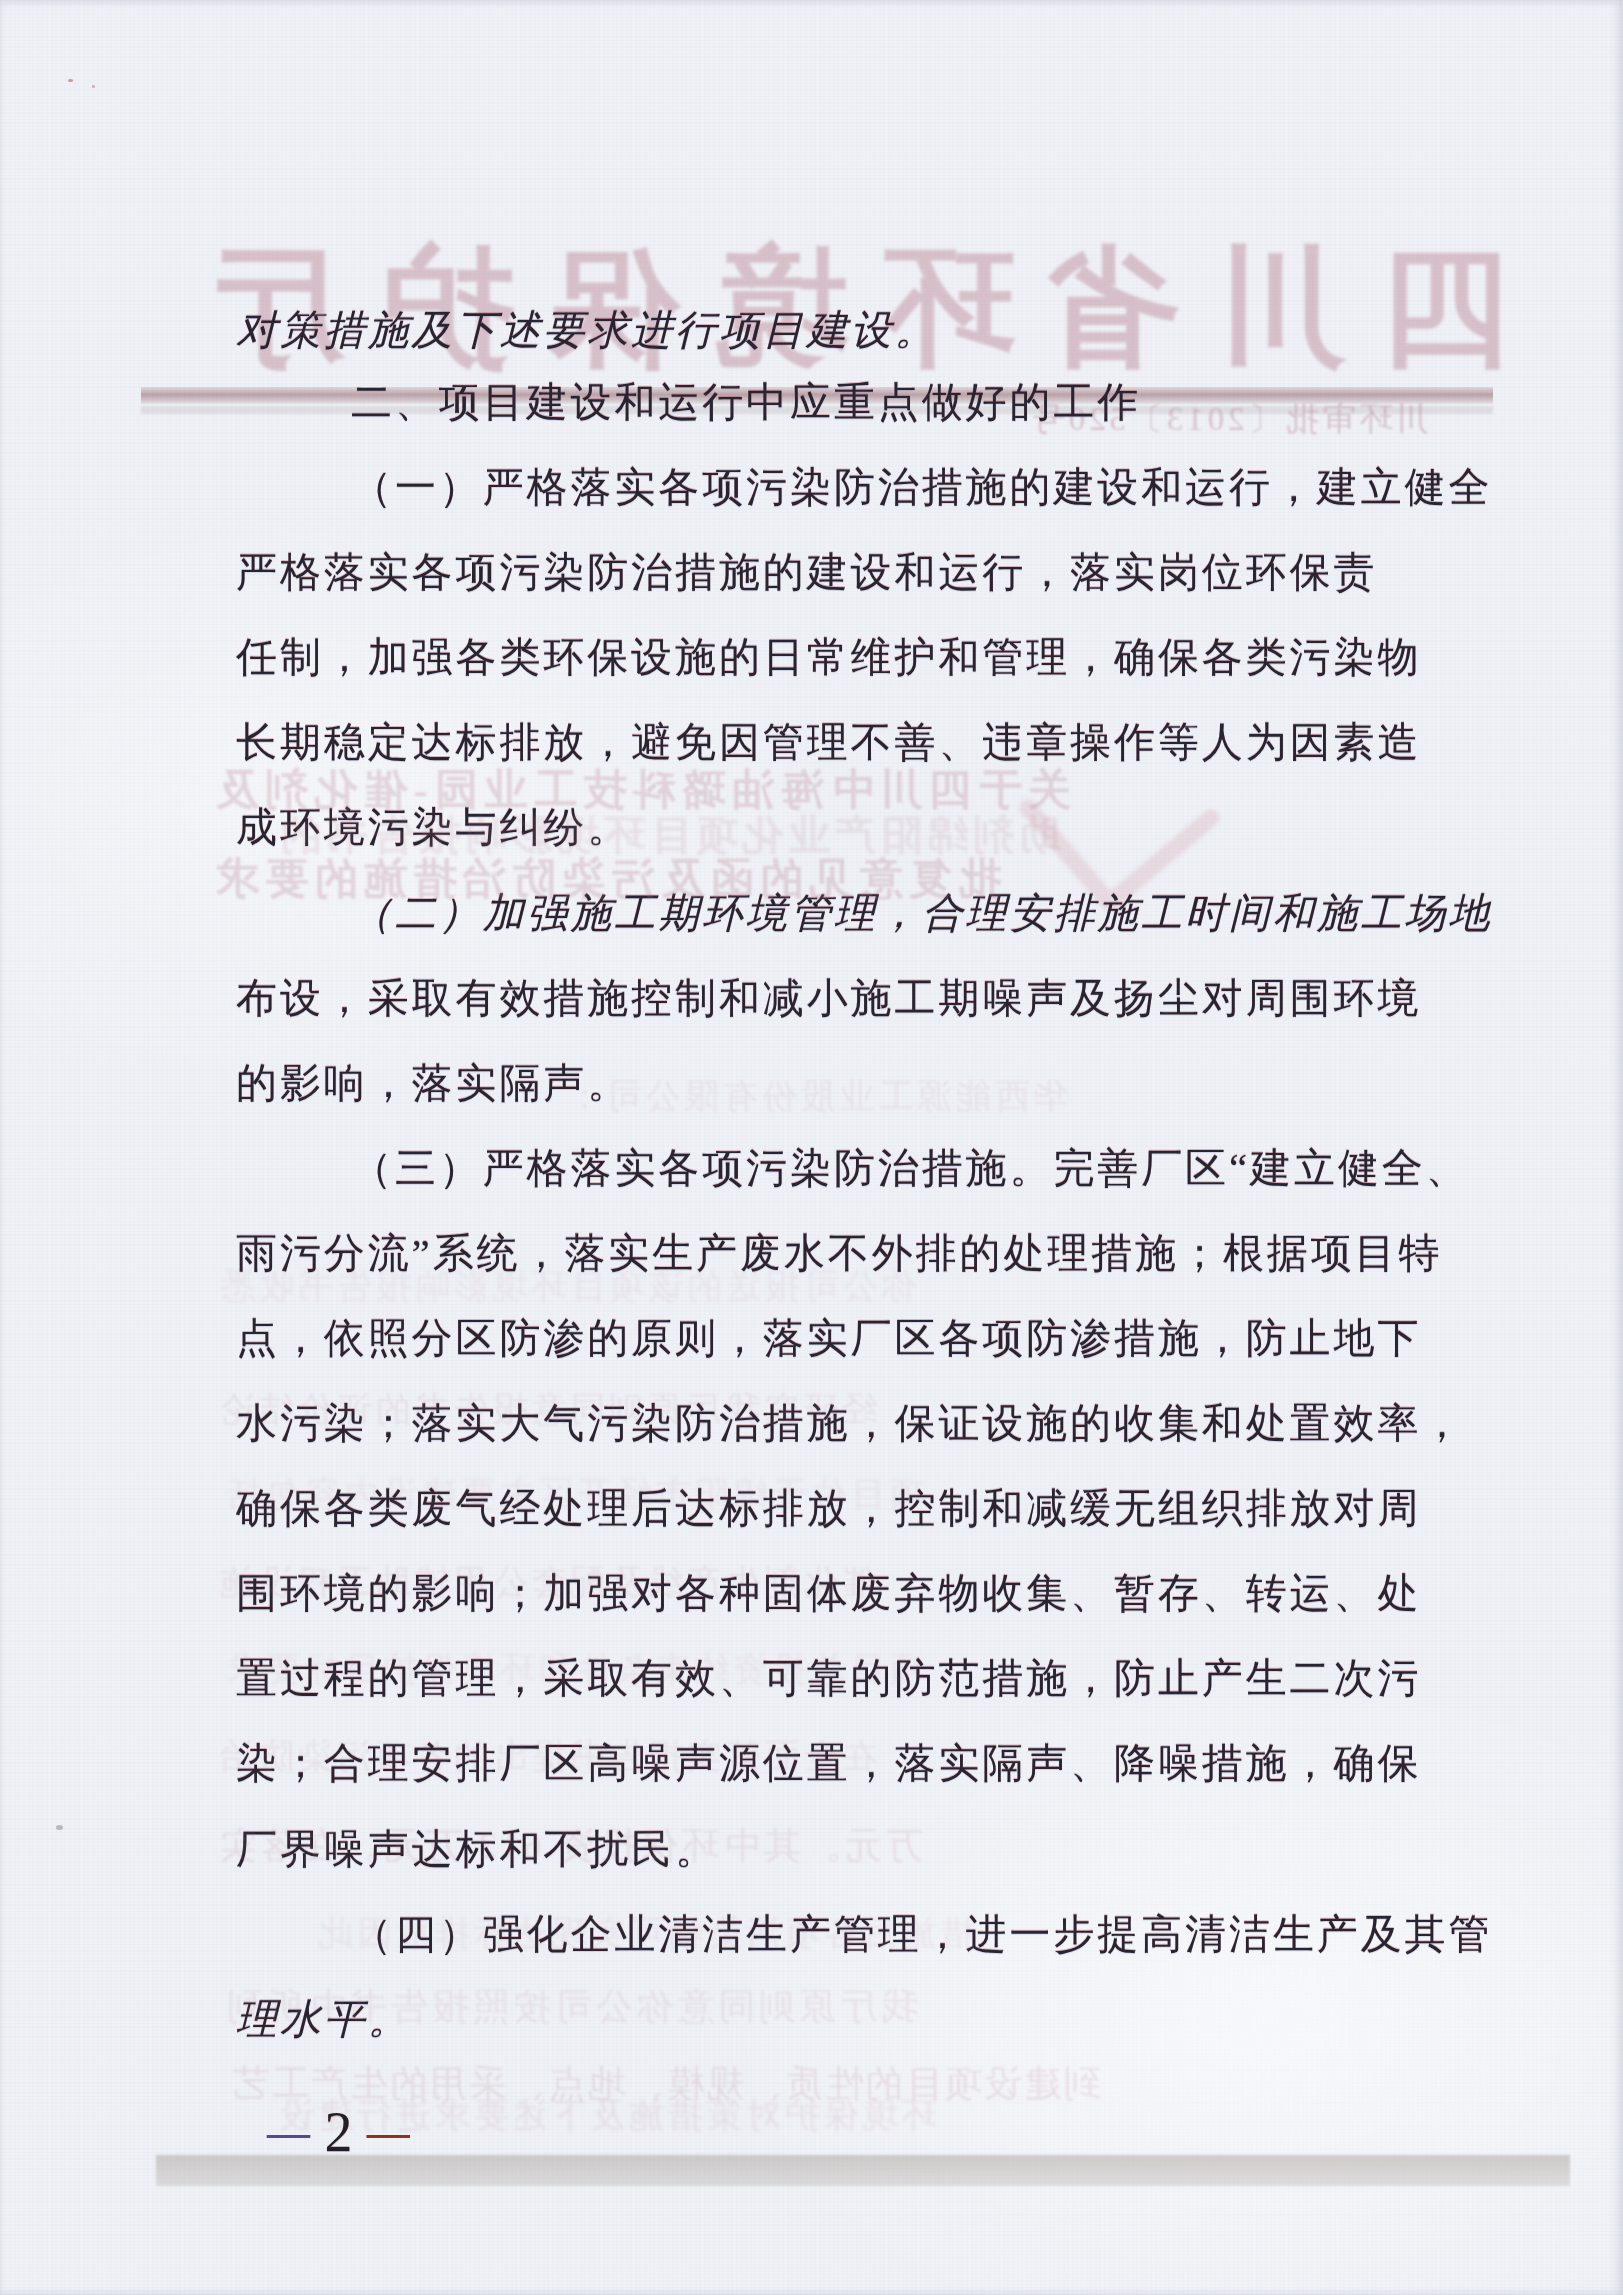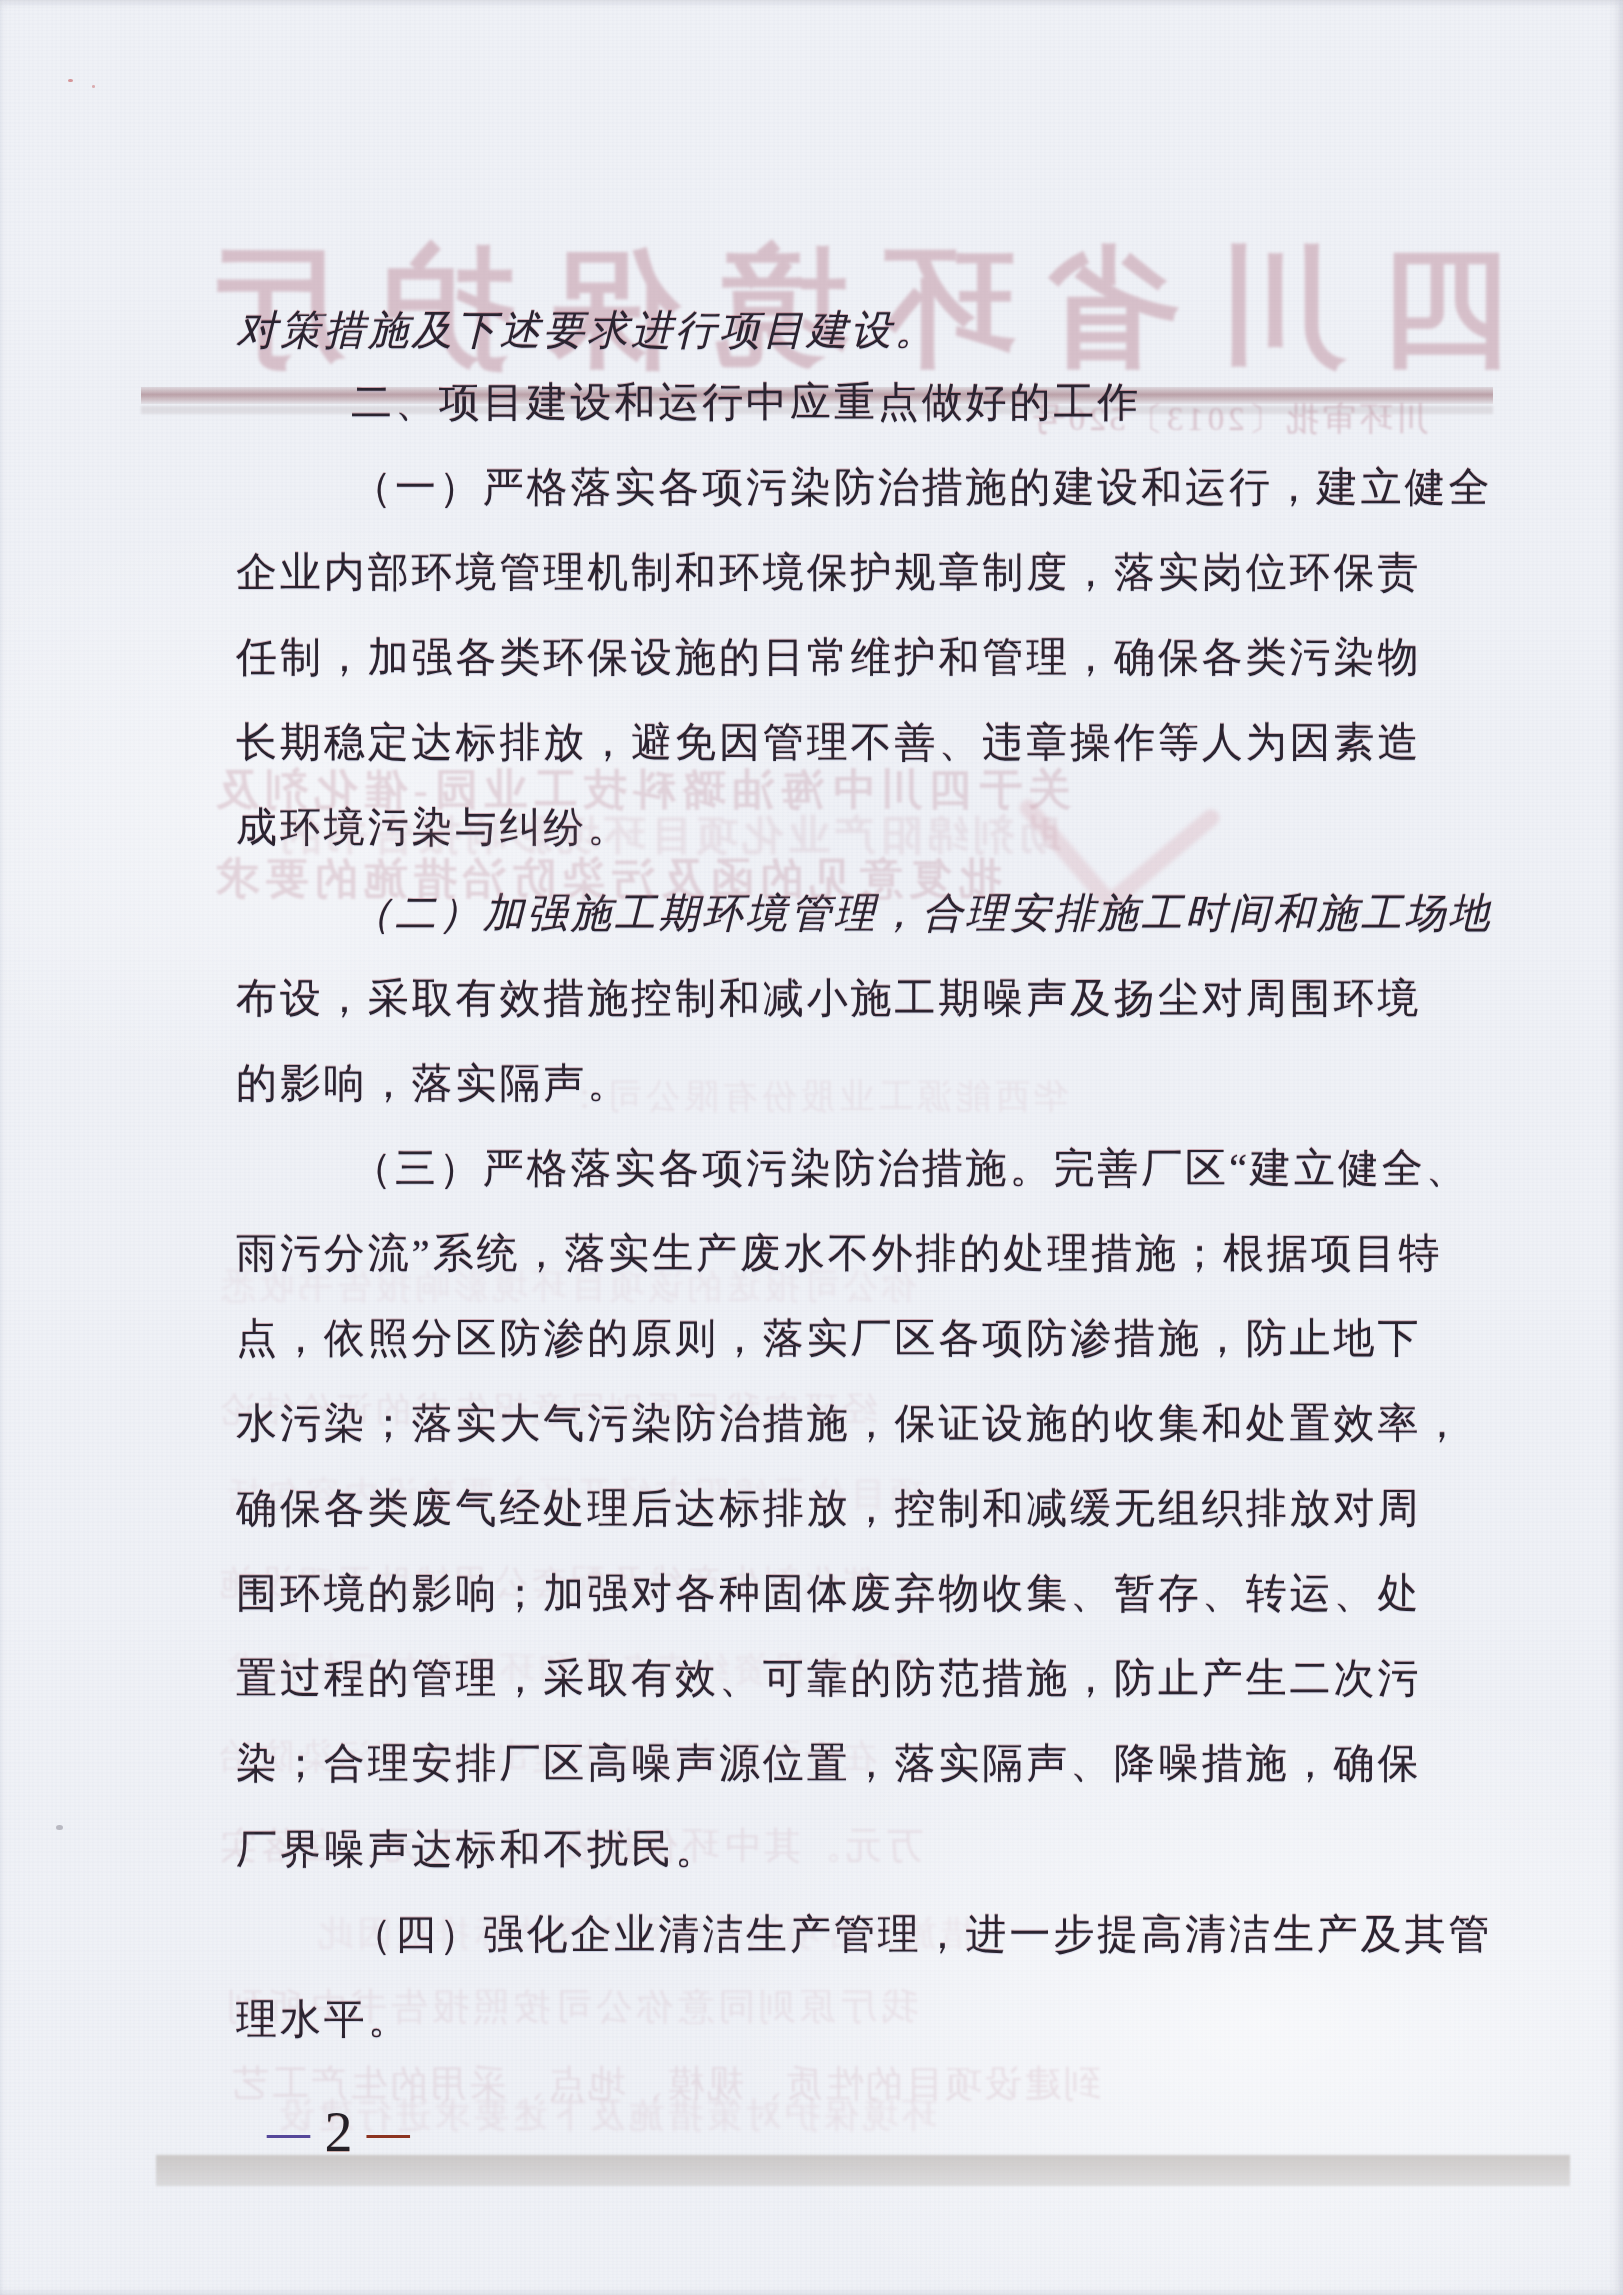--- a/index.html
+++ b/index.html
@@ -77,38 +77,38 @@
   <div class="st" id="st-docnum" style="left:1028px; top:397px; font-size:33px; letter-spacing:3.9px; opacity:.38; filter:blur(0.8px);">川环审批〔2013〕520号</div>
 
   <svg class="vmark" width="223" height="124" viewBox="0 0 340 190">
     <polyline points="30,20 155,165 310,35" fill="none" stroke="rgba(206,140,152,0.30)" stroke-width="26" stroke-linecap="round" stroke-linejoin="round" style="filter:blur(3px);"></polyline>
   </svg>
 
   <div id="text-layer">
       <div class="bline" style="top: 288px; font-style: italic;">对策措施及下述要求进行项目建设。</div>
       <div class="bline ind" style="top: 360px;">二、项目建设和运行中应重点做好的工作</div>
       <div class="bline ind" style="top: 445px;">（一）严格落实各项污染防治措施的建设和运行，建立健全</div>
-      <div class="bline" style="top: 530px;">企业内部环境管理机制和环境保护规章制度，落实岗位环保责</div>
+      <div class="bline" style="top: 530px;">严格落实各项污染防治措施的建设和运行，落实岗位环保责</div>
       <div class="bline" style="top: 615px;">任制，加强各类环保设施的日常维护和管理，确保各类污染物</div>
       <div class="bline" style="top: 700px;">长期稳定达标排放，避免因管理不善、违章操作等人为因素造</div>
       <div class="bline" style="top: 785px;">成环境污染与纠纷。</div>
       <div class="bline ind" style="top: 871px; font-style: italic;">（二）加强施工期环境管理，合理安排施工时间和施工场地</div>
       <div class="bline" style="top: 956px;">布设，采取有效措施控制和减小施工期噪声及扬尘对周围环境</div>
       <div class="bline" style="top: 1041px;">的影响，落实隔声。</div>
       <div class="bline ind" style="top: 1126px;">（三）严格落实各项污染防治措施。完善厂区“建立健全、</div>
       <div class="bline" style="top: 1211px;">雨污分流”系统，落实生产废水不外排的处理措施；根据项目特</div>
       <div class="bline" style="top: 1296px; text-align: center;">点，依照分区防渗的原则，落实厂区各项防渗措施，防止地下</div>
       <div class="bline" style="top: 1381px;">水污染；落实大气污染防治措施，保证设施的收集和处置效率，</div>
       <div class="bline" style="top: 1466px;">确保各类废气经处理后达标排放，控制和减缓无组织排放对周</div>
       <div class="bline" style="top: 1551px;">围环境的影响；加强对各种固体废弃物收集、暂存、转运、处</div>
       <div class="bline" style="top: 1636px;">置过程的管理，采取有效、可靠的防范措施，防止产生二次污</div>
       <div class="bline" style="top: 1721px;">染；合理安排厂区高噪声源位置，落实隔声、降噪措施，确保</div>
       <div class="bline" style="top: 1807px;">厂界噪声达标和不扰民。</div>
       <div class="bline ind" style="top: 1892px;">（四）强化企业清洁生产管理，进一步提高清洁生产及其管</div>
-      <div class="bline" style="top: 1977px;">理水平。</div>
+      <div class="bline" style="top: 1977px; font-style: italic;">理水平。</div>
     </div>
 
   <div id="st-layer">
       <div class="st bold" style="left: 209px; top: 761px; font-size: 43px; letter-spacing: 6.5px; opacity: 0.26; filter: blur(1.3px);">关于四川中海油璐科技工业园-催化剂及</div>
       <div class="st bold" style="left: 275px; top: 808px; font-size: 41px; letter-spacing: 5.2px; opacity: 0.15; filter: blur(1.6px);">助剂绵阳产业化项目环境影响报告书的</div>
       <div class="st bold" style="left: 209px; top: 850px; font-size: 43px; letter-spacing: 6.5px; opacity: 0.26; filter: blur(1.3px);">批复意见的函及污染防治措施的要求</div>
       <div class="st" style="left: 563px; top: 1073px; font-size: 35px; letter-spacing: 3.9px; opacity: 0.11; filter: blur(1.3px);">华西能源工业股份有限公司：</div>
       <div class="st" style="left: 216px; top: 1263px; font-size: 35px; letter-spacing: 3.9px; opacity: 0.1; filter: blur(1.6px);">你公司报送的该项目环境影响报告书收悉</div>
       <div class="st" style="left: 216px; top: 1386px; font-size: 35px; letter-spacing: 3.9px; opacity: 0.12; filter: blur(1.3px);">经研究我厅原则同意报告书的评价结论</div>
       <div class="st" style="left: 223px; top: 1471px; font-size: 35px; letter-spacing: 3.9px; opacity: 0.1; filter: blur(1.6px);">项目位于绵阳市经开区主要建设内容包括</div>

